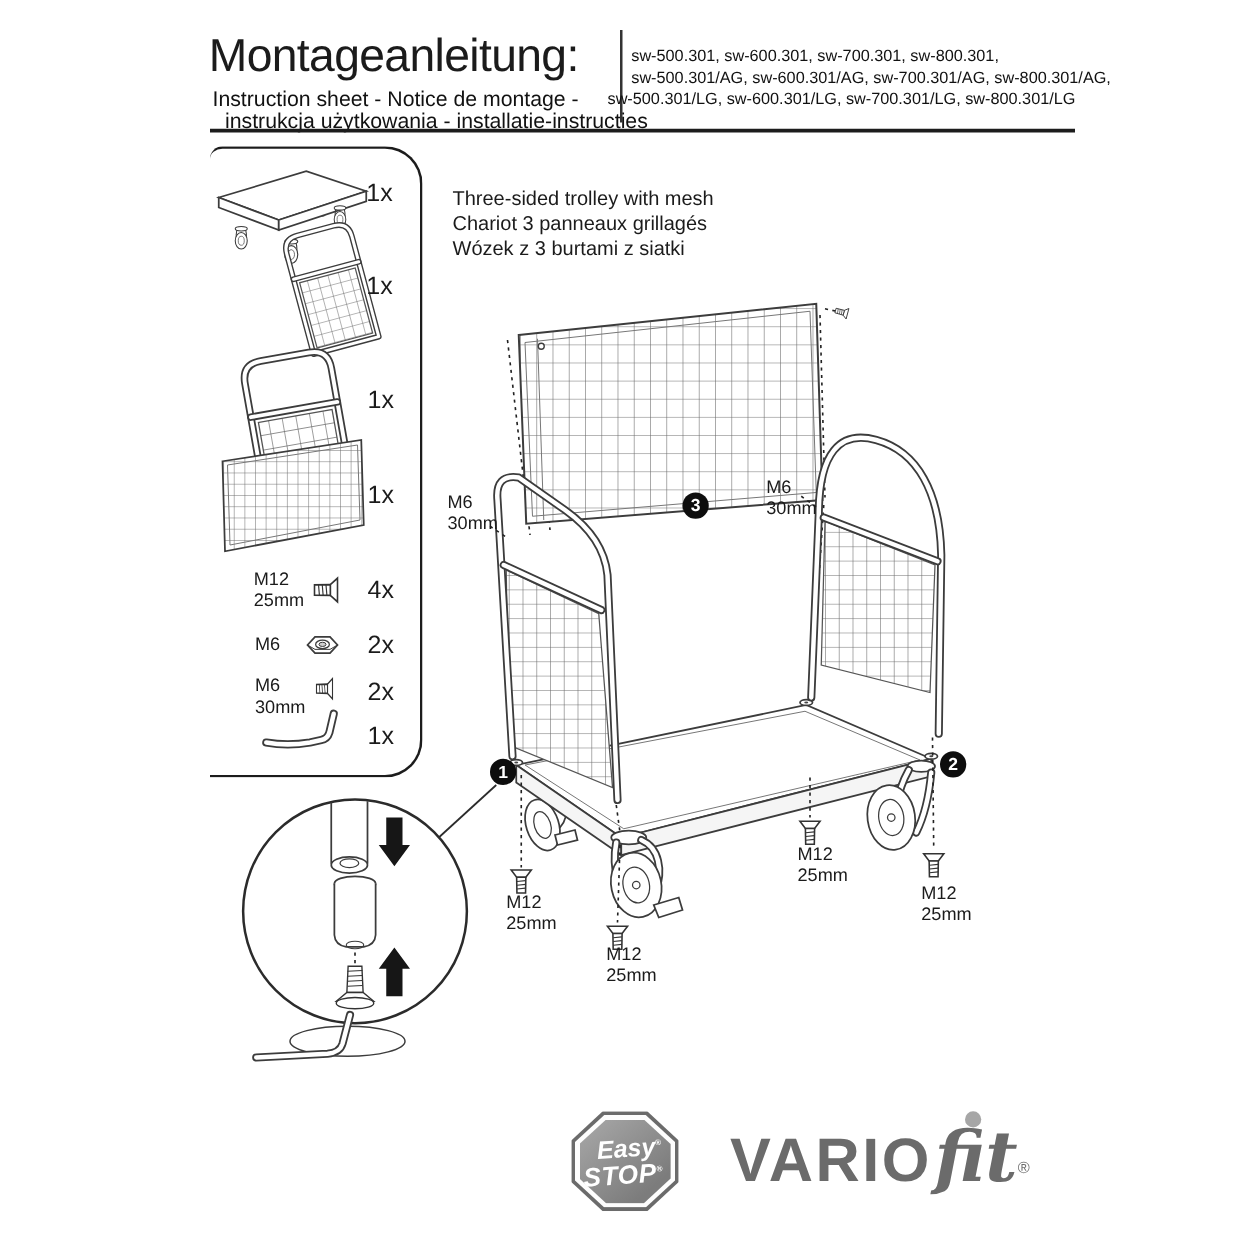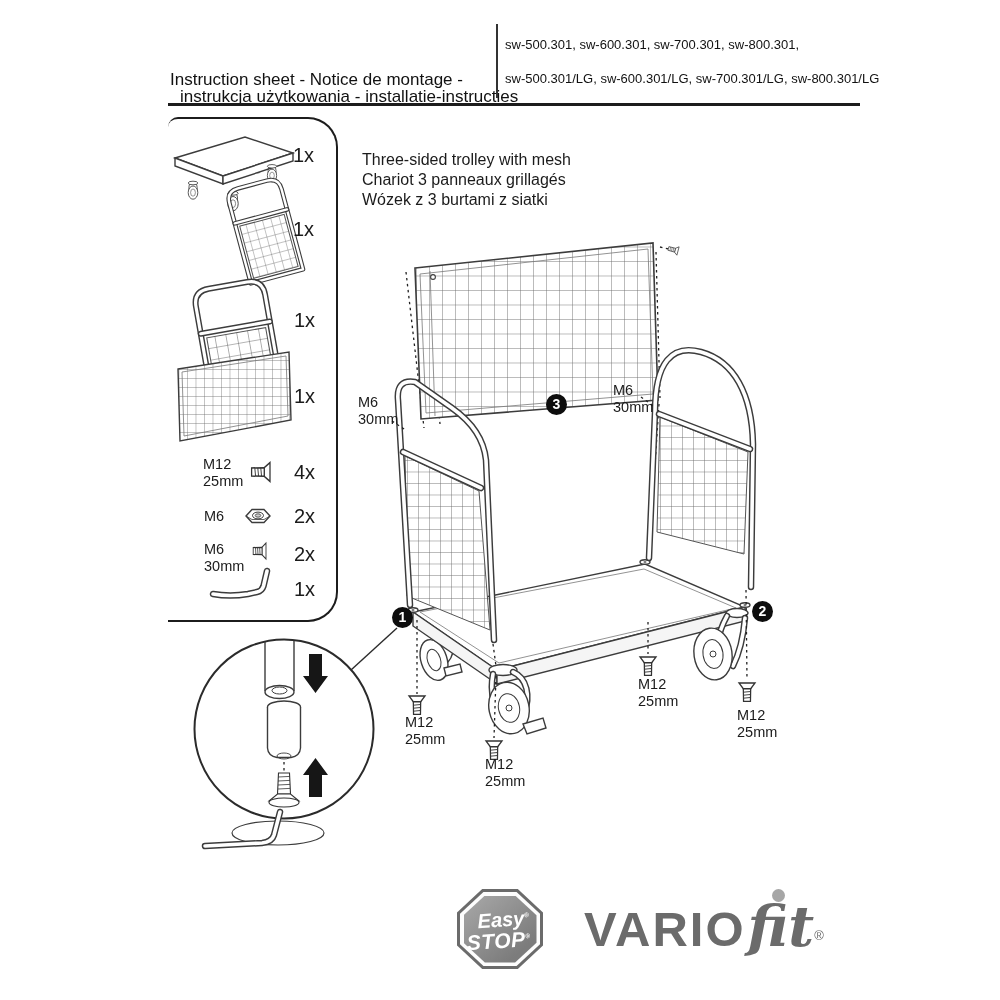--- a/index.html
+++ b/index.html
@@ -47,25 +47,27 @@
   .brand .vario{font-size:49px;font-weight:700;letter-spacing:2px;}
   .brand .fit{font-family:"DejaVu Serif",serif;font-style:italic;font-weight:700;font-size:56px;margin-left:2px;}
   .brand sup{font-size:13px;vertical-align:super;}
   .fit-dot{position:absolute;left:772px;top:889px;width:13px;height:13px;border-radius:50%;background:#a6a6a6;}
 </style>
 </head>
 <body>
 
 <div class="page">
 
+  <div class="abs t-title" style="left:167px;top:24px;">Montageanleitung:</div>
   <div class="abs t-sub" style="left:170px;top:70px;">Instruction sheet - Notice de montage -</div>
   <div class="abs t-sub" style="left:180px;top:87px;">instrukcja użytkowania - installatie-instructies</div>
   <div class="vline" style="left:496px;top:24px;height:74px;"></div>
   <div class="abs t-parts" style="left:505px;top:36px;">sw-500.301, sw-600.301, sw-700.301, sw-800.301,</div>
-  <div class="abs t-parts" style="left:505px;top:70px;">sw-500.301/LG, sw-600.301/LG, sw-700.301/LG, sw-800.301/LG</div>
+  <div class="abs t-parts" style="left:505px;top:53px;">sw-500.301/AG, sw-600.301/AG, sw-700.301/AG, sw-800.301/AG,</div>
+  <div class="abs t-parts" style="left:486px;top:70px;">sw-500.301/LG, sw-600.301/LG, sw-700.301/LG, sw-800.301/LG</div>
   <div class="hrule" style="left:168px;top:103px;width:692px;"></div>
 
   <div class="abs prod-line" style="left:362px;top:151px;">Three-sided trolley with mesh</div>
   <div class="abs prod-line" style="left:362px;top:171px;">Chariot 3 panneaux grillagés</div>
   <div class="abs prod-line" style="left:362px;top:191px;">Wózek z 3 burtami z siatki</div>
 
   <div class="sidebar-box"></div>
 
   <svg width="1000" height="1000" viewBox="0 0 1000 1000">
     <defs>

